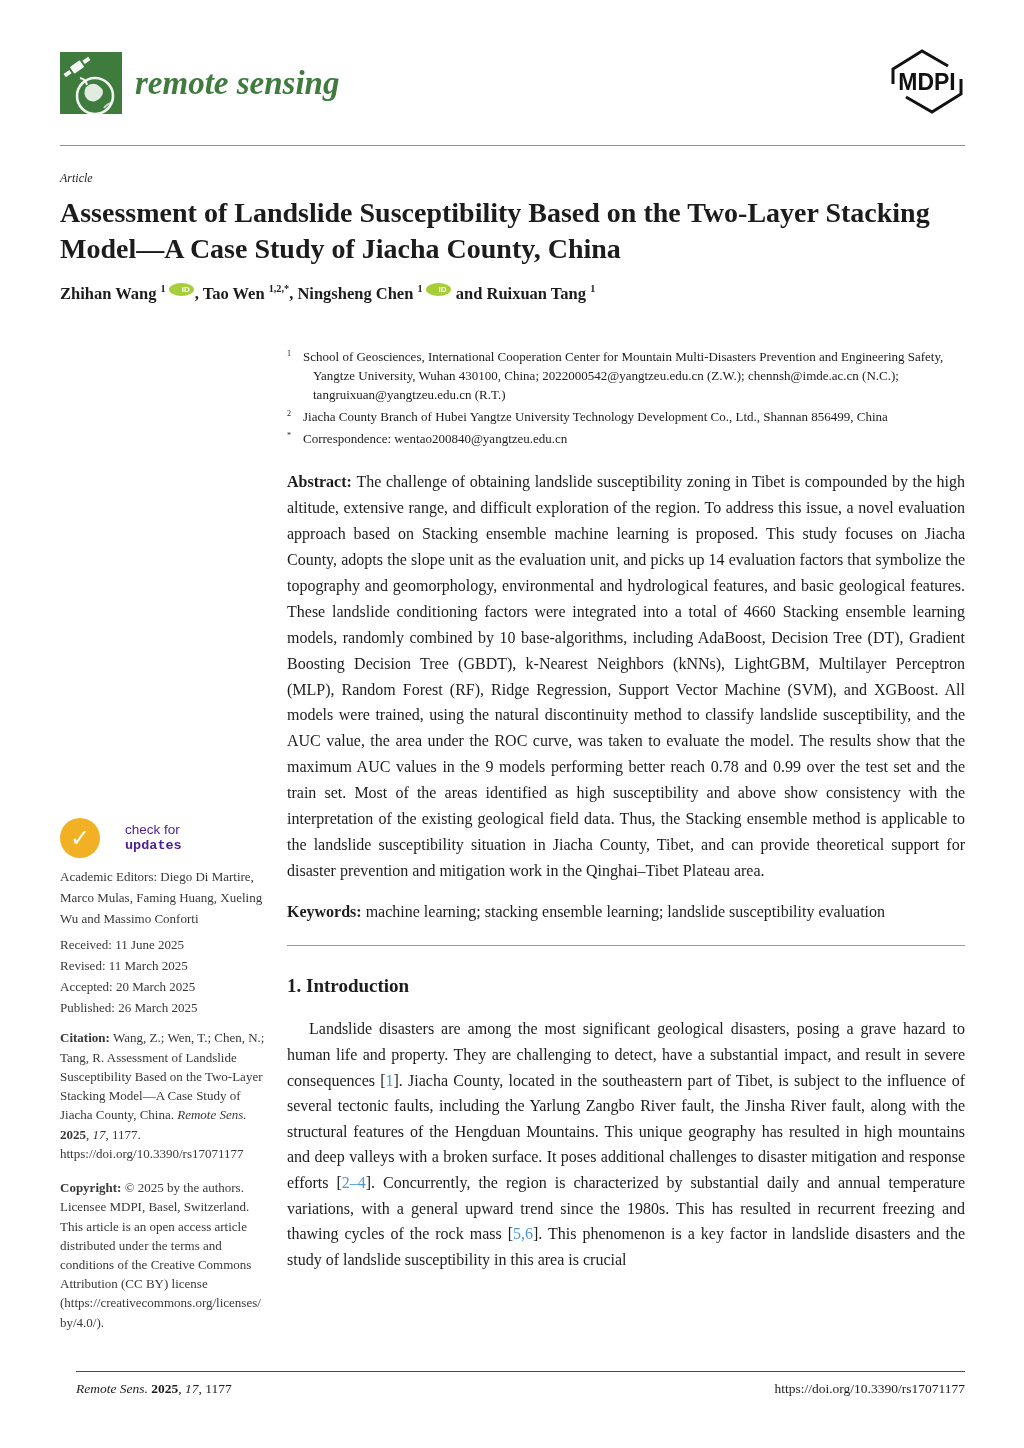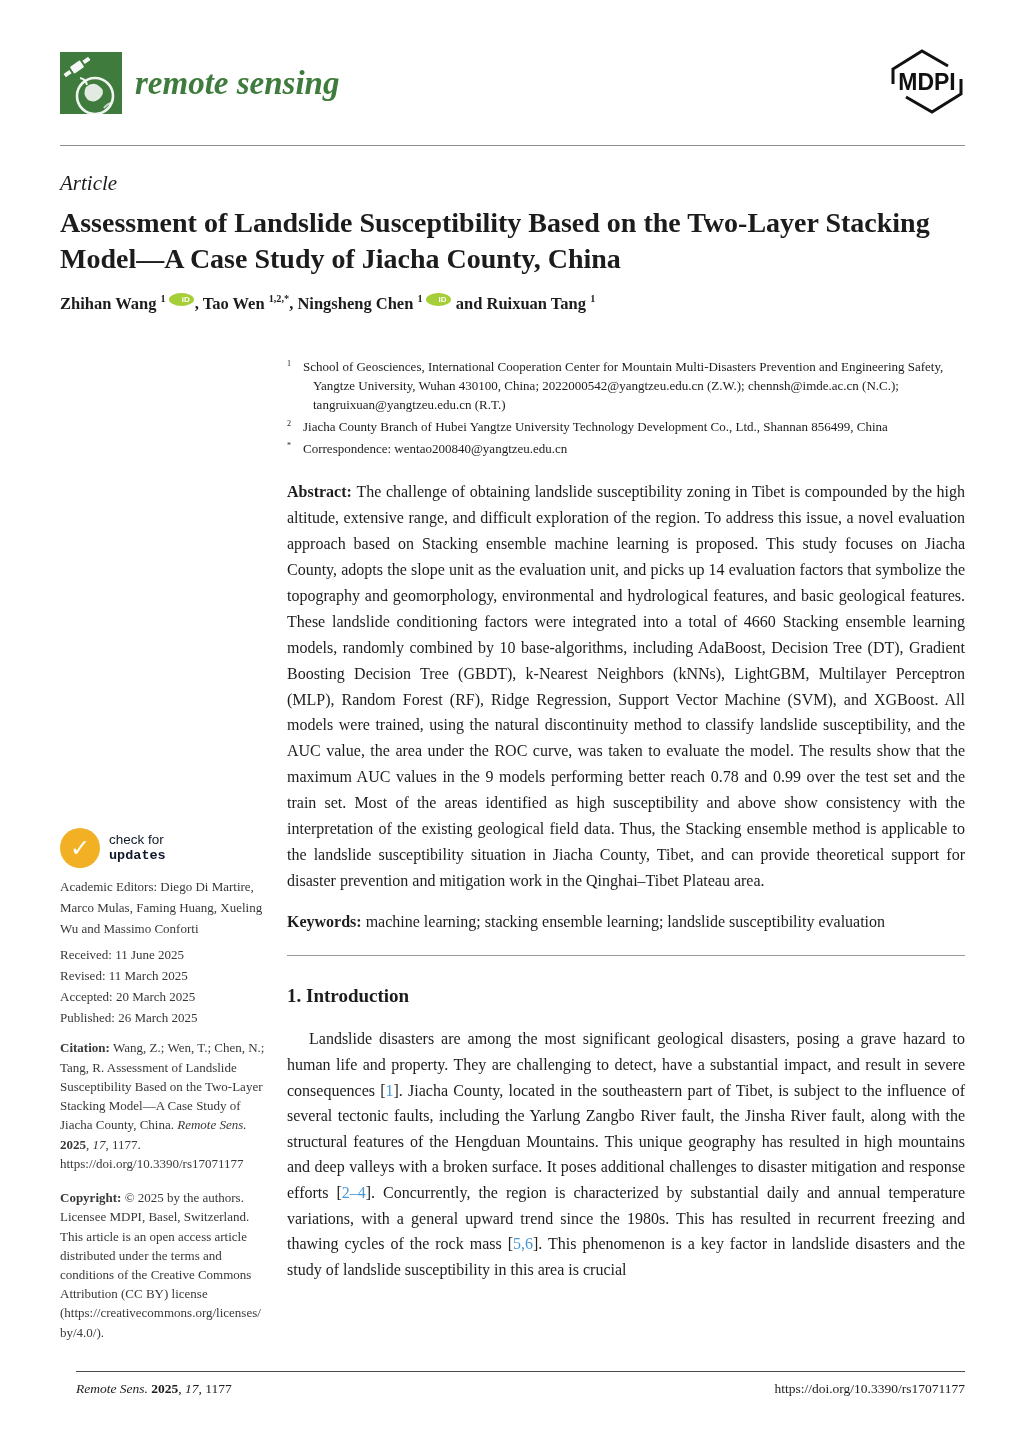--- a/index.html
+++ b/index.html
@@ -16,35 +16,35 @@
   }
   
   .header{display:flex;justify-content:space-between;align-items:center;padding:48px 56px 0 60px;}
   .logo{display:flex;align-items:center;gap:13px;}
   .logo-mark{width:62px;height:62px;background:var(--brand-green);flex:none;}
   .logo-mark svg{display:block;width:62px;height:62px;}
   .logo-text{font-size:33px;font-style:italic;font-weight:bold;color:var(--brand-green);line-height:62px;}
   .mdpi-logo svg{display:block;width:82px;height:72px;margin-top:-2px;}
   .header-rule{margin:27px 59px 0 60px;border-top:1.5px solid #8e8e8e;}
   
-  .article-label{margin:25px 60px 0;font-style:italic;font-size:21px;}
+  .article-label{margin:25px 60px 0;font-style:italic;font-size:12px;}
   .title{margin:9px 59px 0 60px;font-size:28px;line-height:1.3;font-weight:bold;max-width:912px;}
   .authors{margin:15px 60px 0;font-size:16.5px;font-weight:bold;}
   
   .columns{display:flex;align-items:flex-start;margin:0 59px 0 60px;}
   .sidebar{width:205px;flex:none;padding-top:515px;color:#383838;font-size:13px;}
   .main-col{flex:1;margin-left:22px;padding-top:42px;}
   
   .badge{display:flex;align-items:center;gap:9px;cursor:pointer;}
   .badge-circle{width:40px;height:40px;border-radius:50%;background:var(--badge-yellow);
     display:flex;align-items:center;justify-content:center;flex:none;}
   .badge-check{color:#fff;font-size:24px;font-weight:bold;line-height:1;
     font-family:"DejaVu Sans",sans-serif;}
   .badge-text{font-family:"Liberation Sans","DejaVu Sans",sans-serif;font-size:13.5px;
-    line-height:16px;color:#0f172a;}
+    line-height:16px;color:#4c1d95;margin-left:16px;}
   .badge-text .line2{font-weight:bold;font-family:Liberation Mono, monospace;}
   .side{overflow-wrap:break-word;}
   .editors{margin:8px 0 0;line-height:1.62;}
   .dates{margin-top:6px;}
   .date-line{line-height:20px;margin-bottom:1px;}
   .citation{margin:10px 0 0;line-height:1.48;}
   .copyright{margin:15px 0 0;line-height:1.48;}
   
   .affiliations{font-size:13px;line-height:18.8px;}
   .aff-row{padding-left:26px;text-indent:-26px;}

